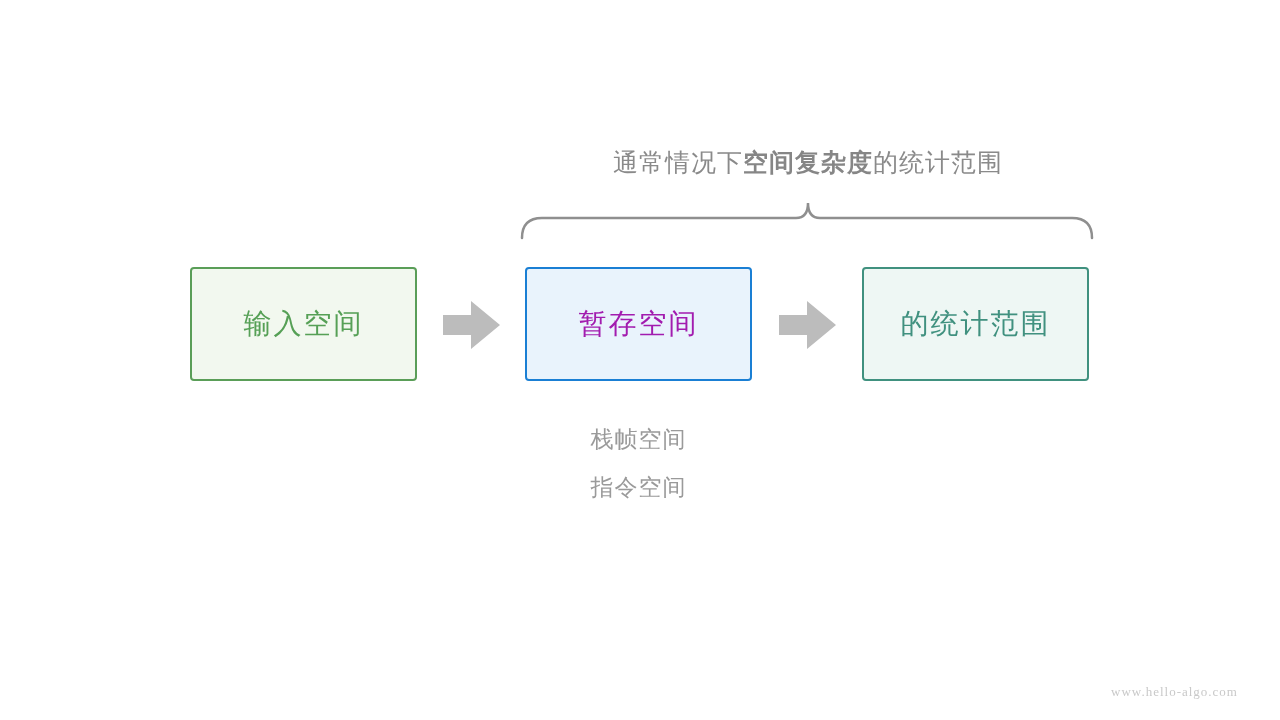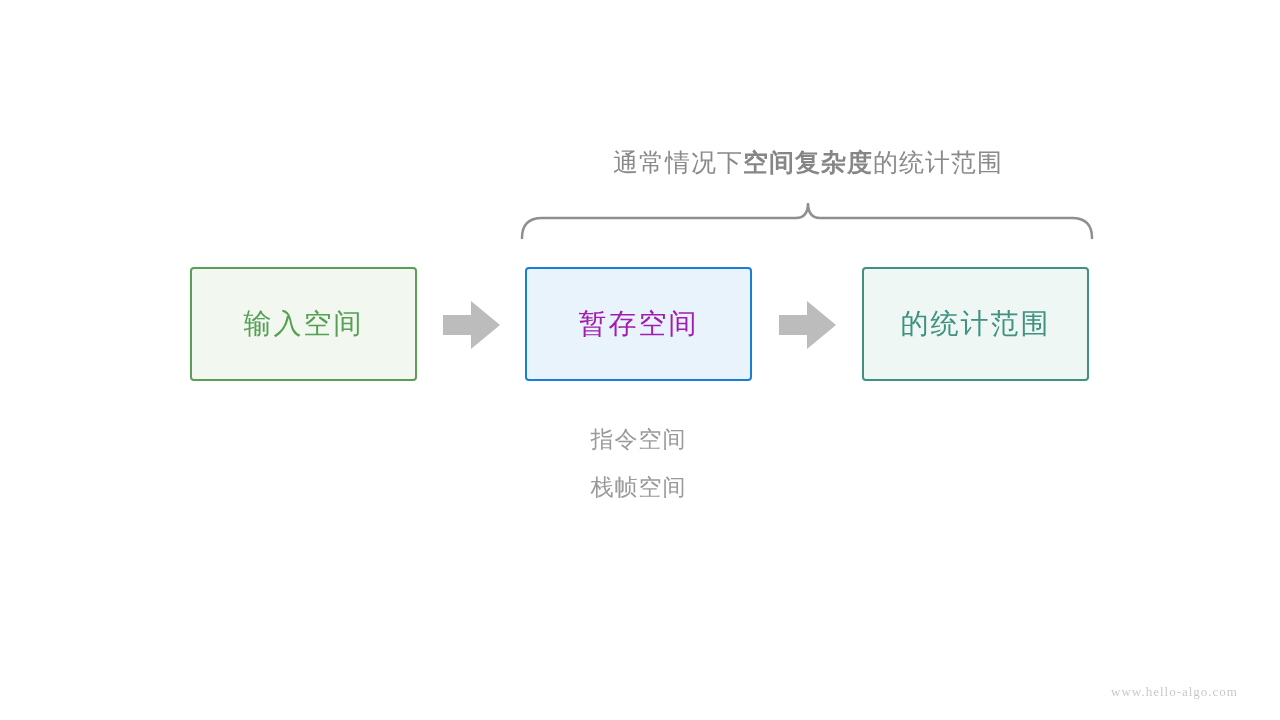--- a/index.html
+++ b/index.html
@@ -111,20 +111,20 @@
   <svg class="arrow-svg arrow-2" viewBox="0 0 57 48">
     <polygon points="0,14 28,14 28,0 57,24 28,48 28,34 0,34" fill="#bcbcbc"></polygon>
   </svg>
 
   <div class="box box-output">
     <span>的统计范围</span>
   </div>
 
 
   <div class="note note-buffer">
+    <div>栈帧空间</div>
     <div>指令空间</div>
-    <div>栈帧空间</div>
   </div>
 
 
   <div class="watermark">www.hello-algo.com</div>
 
 </div>
 
 </body></html>

